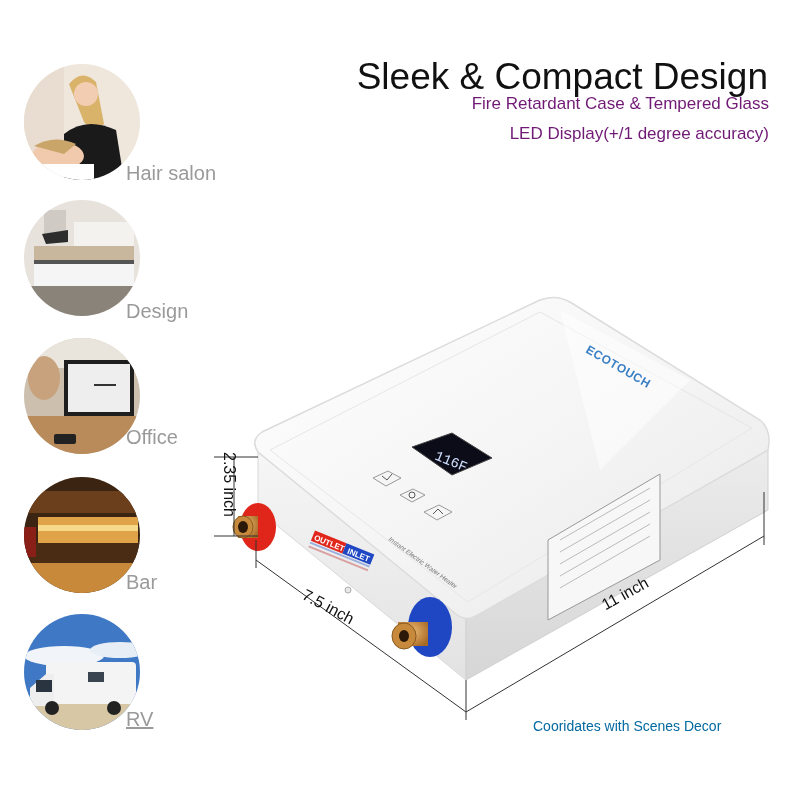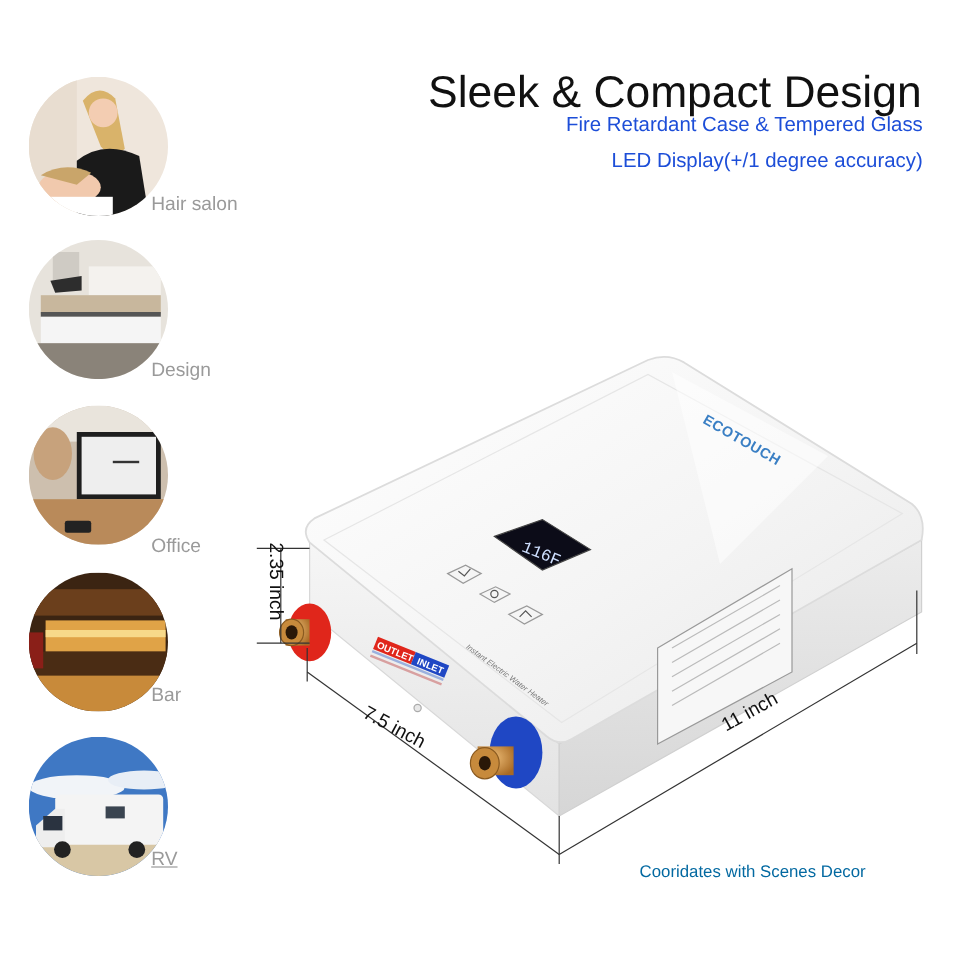--- a/index.html
+++ b/index.html
@@ -1,25 +1,25 @@
 <!DOCTYPE html>
 <html><head>
 <meta charset="utf-8">
 <style>
   html, body { margin: 0; padding: 0; background: #ffffff; }
   body { width: 800px; height: 800px; position: relative; overflow: hidden;
          font-family: "Liberation Sans", sans-serif; }
 
   .headline { position: absolute; right: 32px; top: 40px; font-size: 37px; color: #111; white-space: nowrap; margin-top: 16px; }
-  .subline  { position: absolute; right: 31px; font-size: 17px; color: #1d4ed8; white-space: nowrap; }
+  .subline  { position: absolute; right: 31px; font-size: 17px; color: #701a75; white-space: nowrap; }
   .sub1 { top: 94px; }
   .sub2 { top: 124px; text-align: right; }
 
   .scene { position: absolute; left: 24px; width: 116px; height: 116px; border-radius: 50%; overflow: hidden; }
-  .scene-label { position: absolute; left: 126px; font-size: 16px; color: #9a9a9a; white-space: nowrap; }
+  .scene-label { position: absolute; left: 126px; font-size: 20px; color: #9a9a9a; white-space: nowrap; }
 
   .caption { position: absolute; left: 533px; top: 718px; font-size: 14px; color: #0369a1; white-space: nowrap; }
 
   .dim-label { position: absolute; font-size: 16px; color: #111; white-space: nowrap; }
   .dim-h { left: 208px; top: 452px; transform-origin: left top; transform: translate(30px,0) rotate(90deg); }
   .dim-w { left: 300px; top: 598px; transform: rotate(28deg); }
   .dim-l { left: 600px; top: 585px; transform: rotate(-29deg); }
 
   svg.product { position: absolute; left: 0; top: 0; }
 </style>
@@ -63,21 +63,21 @@
     <rect width="116" height="116" fill="#cdbfae"></rect>
     <rect x="0" y="0" width="116" height="30" fill="#e9e4dc"></rect>
     <rect x="40" y="22" width="70" height="56" fill="#1e1e1e"></rect>
     <rect x="44" y="26" width="62" height="48" fill="#eeeeee"></rect>
     <rect x="70" y="46" width="22" height="2" fill="#333"></rect>
     <rect x="0" y="78" width="116" height="38" fill="#b98a5a"></rect>
     <rect x="30" y="96" width="22" height="10" rx="2" fill="#222"></rect>
     <ellipse cx="20" cy="40" rx="16" ry="22" fill="#c7a27c"></ellipse>
   </svg>
 </div>
-<div class="scene-label" style="top:447px;">Office</div>
+<div class="scene-label" style="top:426px;">Office</div>
 
 <div class="scene" style="top:477px;">
   <svg width="116" height="116" viewBox="0 0 116 116">
     <rect width="116" height="116" fill="#3b2412"></rect>
     <rect x="0" y="14" width="116" height="22" fill="#6b3f1c"></rect>
     <rect x="14" y="40" width="100" height="26" fill="#e0a347"></rect>
     <rect x="14" y="48" width="100" height="6" fill="#f7d98a"></rect>
     <rect x="0" y="66" width="116" height="20" fill="#4a2c14"></rect>
     <rect x="0" y="86" width="116" height="30" fill="#c88a3a"></rect>
     <rect x="0" y="50" width="12" height="30" fill="#8a1f18"></rect>

